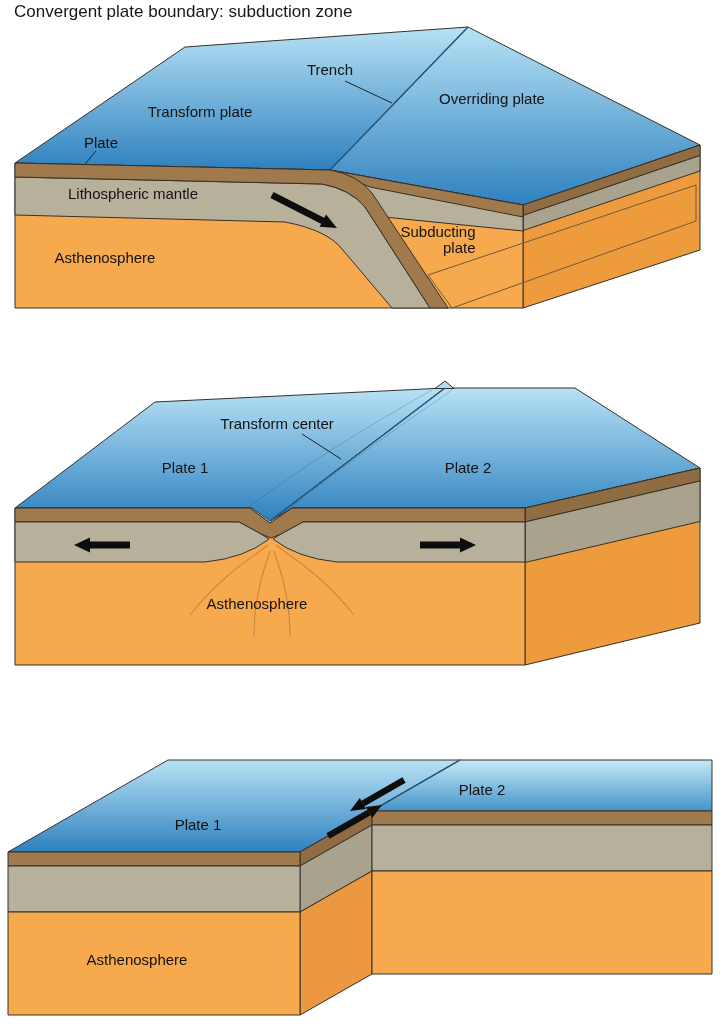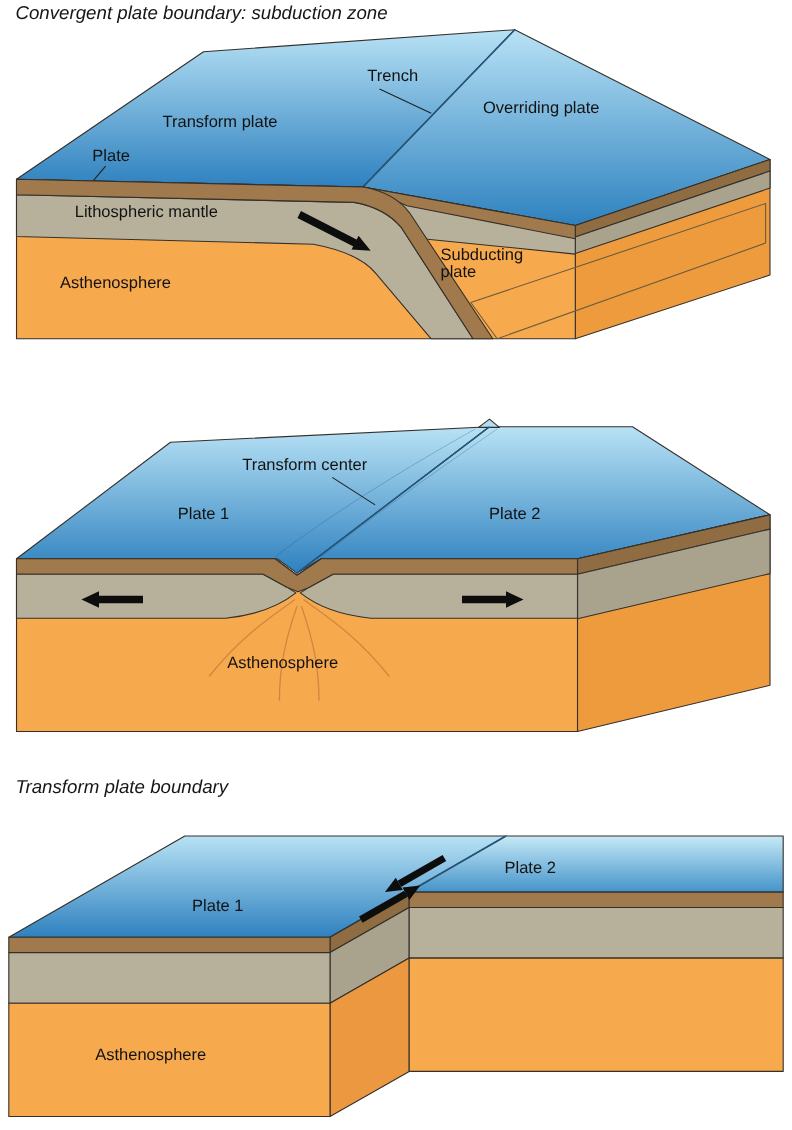--- a/index.html
+++ b/index.html
@@ -1,25 +1,25 @@
 <!DOCTYPE html>
 <html><head>
 <meta charset="utf-8">
 <style>
   html,body{margin:0;padding:0;background:#ffffff;}
   .canvas{position:relative;width:720px;height:1027px;background:#ffffff;overflow:hidden;
           font-family:"Liberation Sans",sans-serif;}
   .panel{position:absolute;left:0;width:720px;}
   .panel-title{position:absolute;left:14px;margin:0;font-size:17px;font-weight:400;color:#161616;
-               white-space:nowrap;font-family:"Liberation Sans",sans-serif;font-style:italic;}
+               white-space:nowrap;font-family:"Liberation Sans",sans-serif;}
   .diagram-svg{position:absolute;left:0;}
   .lbl{position:absolute;transform:translate(-50%,-50%);font-size:15px;line-height:1.12;color:#121212;
        white-space:nowrap;}
   .lbl2{position:absolute;transform:translate(-50%,0);font-size:15px;line-height:16px;color:#121212;
-        text-align:left;white-space:nowrap;}
+        text-align:right;white-space:nowrap;}
 </style>
 </head>
 <body>
 
 <div class="canvas">
 
   <section class="panel" style="top:0;height:345px;">
     <h2 class="panel-title" style="top:2px;">Convergent plate boundary: subduction zone</h2>
 
     <svg class="diagram-svg" style="top:25px;" width="720" height="292" viewBox="0 0 720 292">
@@ -51,21 +51,21 @@
         <path d="M428,250 L696,160 L696,196 L452,283 Z" fill="none" stroke="#6b5b40" stroke-width="1"></path>
 
         <path d="M345,56 L392,78" fill="none" stroke="#222222" stroke-width="1"></path>
         <path d="M96,126 L85,139" fill="none" stroke="#222222" stroke-width="1"></path>
 
         <line x1="272" y1="170" x2="323" y2="196" stroke="#0d0d0d" stroke-width="7"></line>
         <polygon points="337,203 319.6,201.8 326,189.4" fill="#0d0d0d" stroke="none"></polygon>
       </g>
     </svg>
 
-    <div class="lbl" style="left:330px;top:70px;margin-left:27px;">Trench</div>
+    <div class="lbl" style="left:330px;top:70px;">Trench</div>
     <div class="lbl" style="left:200px;top:112px;">Transform plate</div>
     <div class="lbl" style="left:492px;top:99px;">Overriding plate</div>
     <div class="lbl" style="left:101px;top:143px;">Plate</div>
     <div class="lbl" style="left:133px;top:194px;">Lithospheric mantle</div>
     <div class="lbl" style="left:105px;top:258px;">Asthenosphere</div>
     <div class="lbl2" style="left:438px;top:224px;">
       <div>Subducting</div>
       <div>plate</div>
     </div>
   </section>
@@ -115,21 +115,20 @@
       </g>
     </svg>
 
     <div class="lbl" style="left:277px;top:79px;">Transform center</div>
     <div class="lbl" style="left:185px;top:123px;">Plate 1</div>
     <div class="lbl" style="left:468px;top:123px;">Plate 2</div>
     <div class="lbl" style="left:257px;top:259px;">Asthenosphere</div>
   </section>
 
   <section class="panel" style="top:700px;height:327px;">
-    <h2 class="panel-title" style="top:6px;">Transform plate boundary</h2>
 
     <svg class="diagram-svg" style="top:30px;" width="720" height="297" viewBox="0 0 720 297">
       <defs>
         <linearGradient id="sea3a" x1="0" y1="0" x2="0" y2="1">
           <stop offset="0" stop-color="#b8e2f5"></stop>
           <stop offset="1" stop-color="#2e81bf"></stop>
         </linearGradient>
         <linearGradient id="sea3b" x1="0" y1="0" x2="0" y2="1">
           <stop offset="0" stop-color="#c6e9f7"></stop>
           <stop offset="1" stop-color="#4494c9"></stop>

